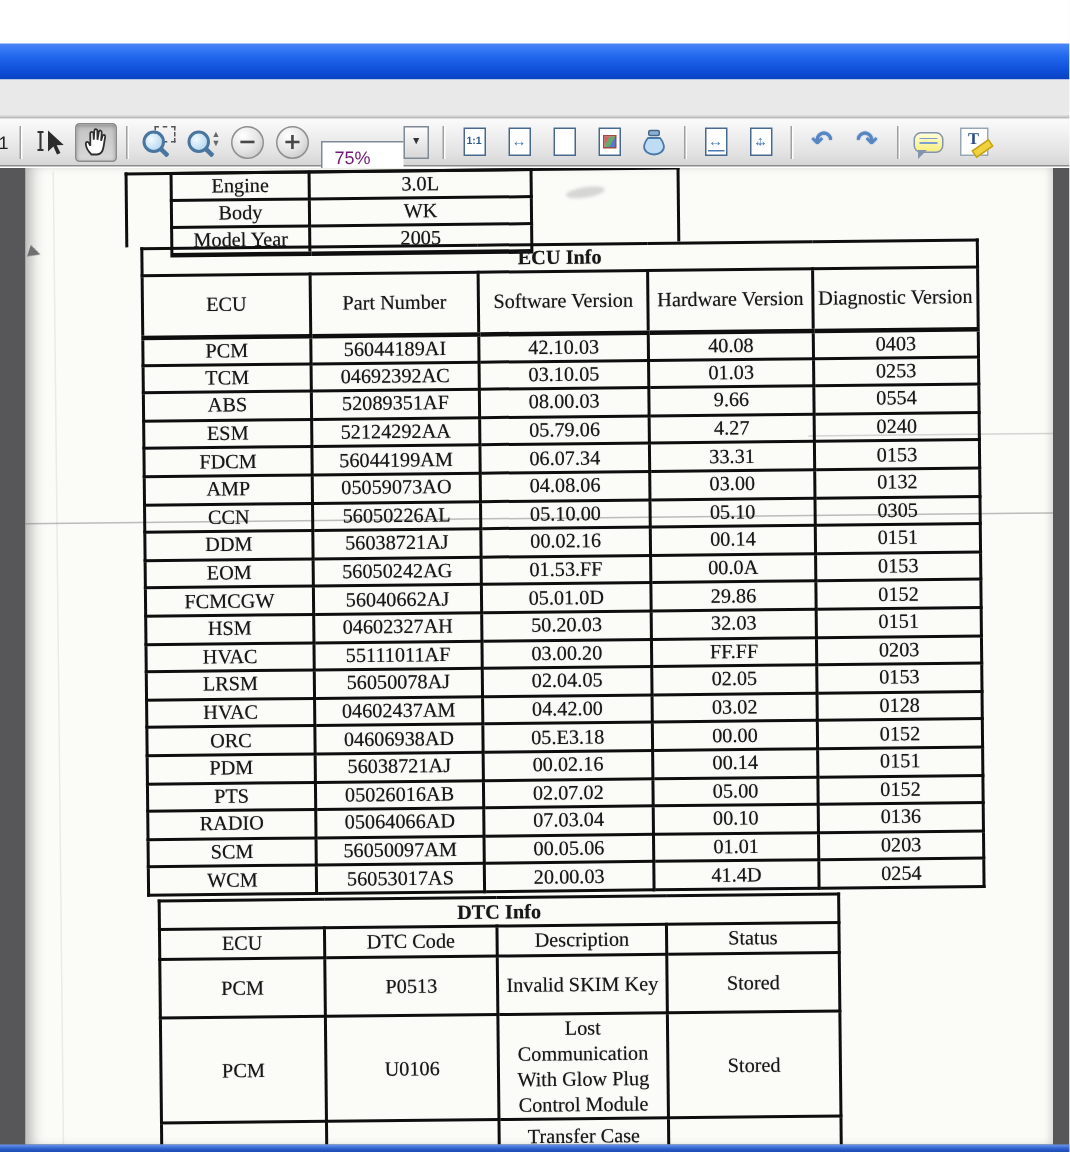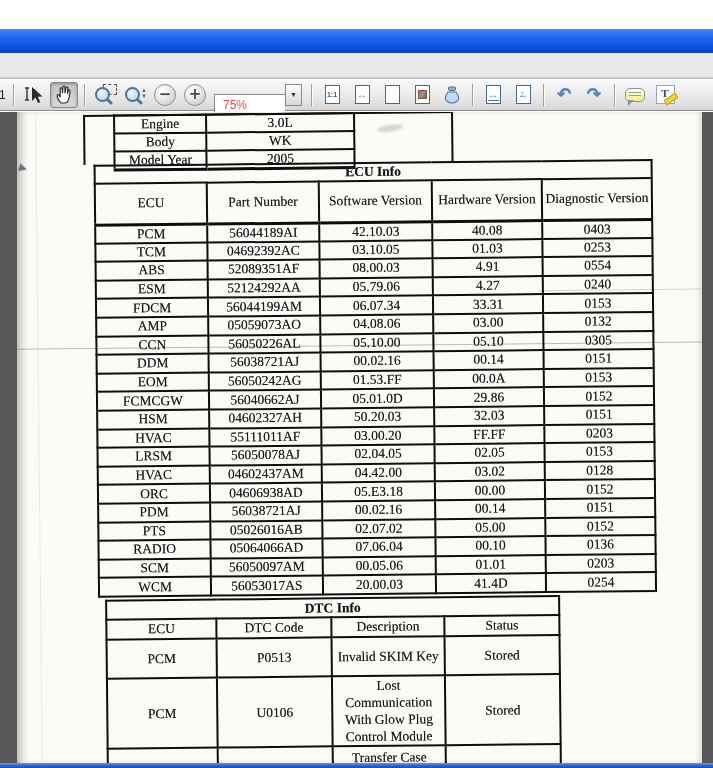--- a/index.html
+++ b/index.html
@@ -32,21 +32,21 @@
        transform:rotate(45deg);right:-5px;bottom:-3px;}
   .marquee-rect{position:absolute;right:0px;top:1px;width:12px;height:9px;border:1px dashed #555;}
   .tris{position:absolute;right:0;top:4px;display:flex;flex-direction:column;line-height:6px;font-size:6px;color:#666;}
   
   .circle{width:22px;height:22px;border-radius:50%;border:1.5px solid #8f8f8f;box-sizing:border-box;
           background:radial-gradient(circle at 35% 28%,#ffffff,#e2e2e2 55%,#bdbdbd);
           color:#474747;font:bold 15px/18px "DejaVu Sans",sans-serif;text-align:center;}
   
   .zoombox{display:flex;align-items:center;flex:0 0 auto;margin:0 3px;}
   .zoominput{width:46px;height:20px;border:1px solid #7e8a96;border-right:none;font:12px "Liberation Sans",sans-serif;
-             padding:0 16px 0 8px;color:#ef4444;background:#fff;margin-top:20px;}
+             padding:0 0 0 8px;color:#701a75;background:#fff;margin-top:20px;}
   .zoomdrop{width:17px;height:22px;border:1px solid #7e8a96;background:linear-gradient(#fdfdfd,#d8d8d8);
             font-size:7px;color:#333;display:flex;align-items:center;justify-content:center;padding:0;}
   
   .pg{position:relative;width:15px;height:19px;background:#fff;border:1px solid #48688e;box-sizing:border-box;
       display:flex;align-items:center;justify-content:center;font:bold 7px/1 "Liberation Sans",sans-serif;color:#2a5a8a;}
   .pg .arr{font-size:10px;font-weight:bold;color:#4a7ab5;}
   .pg.snapshot::after{content:"";position:absolute;left:2px;top:4px;right:2px;bottom:4px;
       background:linear-gradient(120deg,#d86060 0 30%,#68a868 30% 65%,#5878c8 65%);border:1px solid #a04848;}
   .pg .arr-v{position:absolute;font-size:9px;color:#4a7ab5;font-weight:bold;transform:rotate(90deg);}
   .pg .baseline{position:absolute;left:1px;right:1px;bottom:2px;height:1px;background:#4a7ab5;}
@@ -285,21 +285,21 @@
                 <td>TCM</td>
                 <td>04692392AC</td>
                 <td>03.10.05</td>
                 <td>01.03</td>
                 <td>0253</td>
               </tr>
               <tr class="trow">
                 <td>ABS</td>
                 <td>52089351AF</td>
                 <td>08.00.03</td>
-                <td>4.91</td>
+                <td>9.66</td>
                 <td>0554</td>
               </tr>
               <tr class="trow">
                 <td>ESM</td>
                 <td>52124292AA</td>
                 <td>05.79.06</td>
                 <td>4.27</td>
                 <td>0240</td>
               </tr>
               <tr class="trow">
@@ -389,21 +389,21 @@
               <tr class="trow">
                 <td>PTS</td>
                 <td>05026016AB</td>
                 <td>02.07.02</td>
                 <td>05.00</td>
                 <td>0152</td>
               </tr>
               <tr class="trow">
                 <td>RADIO</td>
                 <td>05064066AD</td>
-                <td>07.06.04</td>
+                <td>07.03.04</td>
                 <td>00.10</td>
                 <td>0136</td>
               </tr>
               <tr class="trow">
                 <td>SCM</td>
                 <td>56050097AM</td>
                 <td>00.05.06</td>
                 <td>01.01</td>
                 <td>0203</td>
               </tr>

